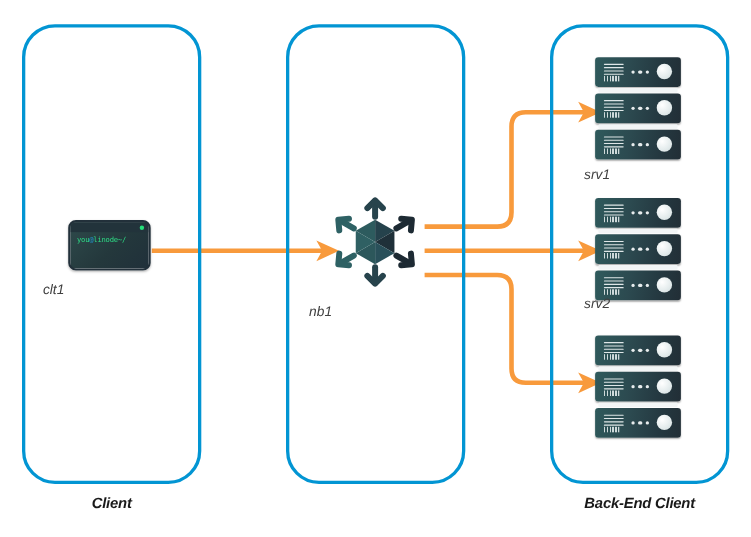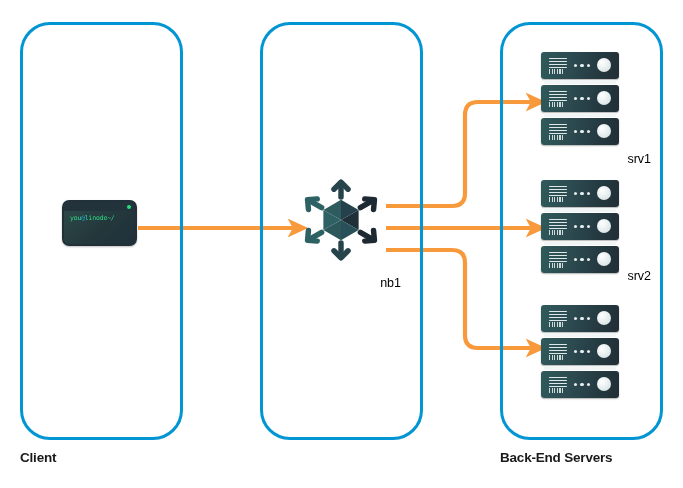--- a/index.html
+++ b/index.html
@@ -30,38 +30,40 @@
     box-sizing: border-box;
     background: transparent;
   }
   #zone-client      { left: 20px;  top: 22px; width: 163px; height: 418px; }
   #zone-nodebalancer{ left: 260px; top: 22px; width: 163px; height: 418px; }
   #zone-servers     { left: 500px; top: 22px; width: 163px; height: 418px; }
 
   .zone-label {
     position: absolute;
     width: 163px;
-    text-align: left;
+    text-align: center;
     font-size: 13.5px;
     font-weight: bold;
     color: #1a1a1a;
     letter-spacing: -0.2px;
     top: 450px;
+    font-style: italic;
   }
   #label-client       { left: 20px; }
   #label-nodebalancer { left: 260px; }
   #label-servers      { left: 500px; }
 
   
   .node-label {
     position: absolute;
     width: 120px;
-    text-align: right;
+    text-align: left;
     font-size: 12.5px;
-    color: #000000;
+    color: #404040;
+    font-style: italic;
   }
 
   
   #client-node {
     position: absolute;
     left: 62px;
     top: 200px;
     width: 75px;
     height: 46px;
   }
@@ -226,32 +228,33 @@
     <path d="M386,228 L534,228" fill="none" stroke="#F89A3C" stroke-width="4.2" stroke-linecap="butt" marker-end="url(#arrowhead)"></path>
 
     <path d="M386,250 L452,250 Q465,250 465,263 L465,335 Q465,348 478,348 L534,348" fill="none" stroke="#F89A3C" stroke-width="4.2" stroke-linecap="butt" stroke-linejoin="round" marker-end="url(#arrowhead)"></path>
   </svg>
 
   <div class="zone" id="zone-client"></div>
   <div class="zone" id="zone-nodebalancer"></div>
   <div class="zone" id="zone-servers"></div>
 
   <div class="zone-label" id="label-client">Client</div>
-  <div class="zone-label" id="label-servers">Back-End Servers</div>
+  <div class="zone-label" id="label-servers">Back-End Client</div>
 
   <div id="client-node">
     <div class="term-window">
       <div class="term-topbar">
         <div class="term-dot"></div>
       </div>
       <div class="term-prompt">
         <span>you</span><span class="at">@</span><span>linode~/</span>
       </div>
     </div>
   </div>
+  <div class="node-label" id="clt1-label">clt1</div>
 
   <div id="nb-node">
     <svg viewBox="0 0 100 100" width="88" height="88">
 
       <g>
 
         <polygon points="50,50 50,27 30,38.5" fill="#2d5b5e"></polygon>
 
         <polygon points="50,50 50,27 70,38.5" fill="#25424c"></polygon>
 

